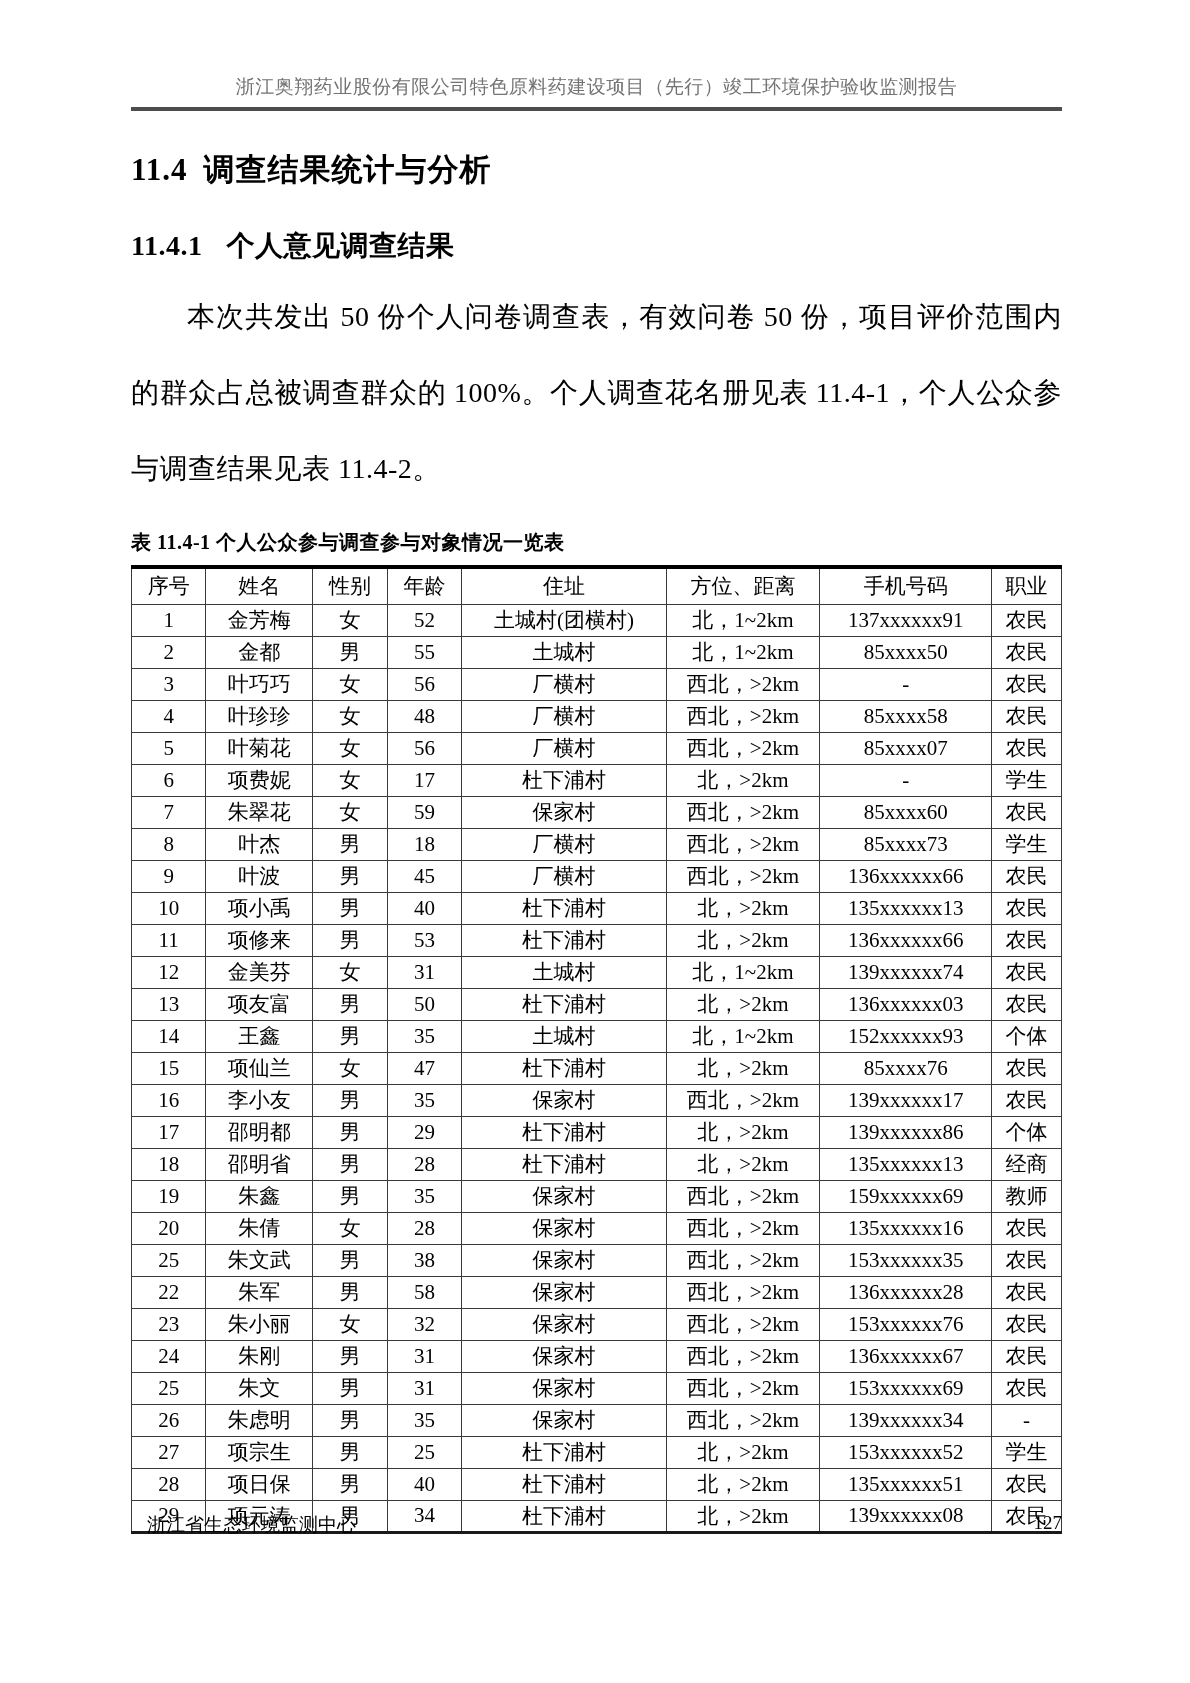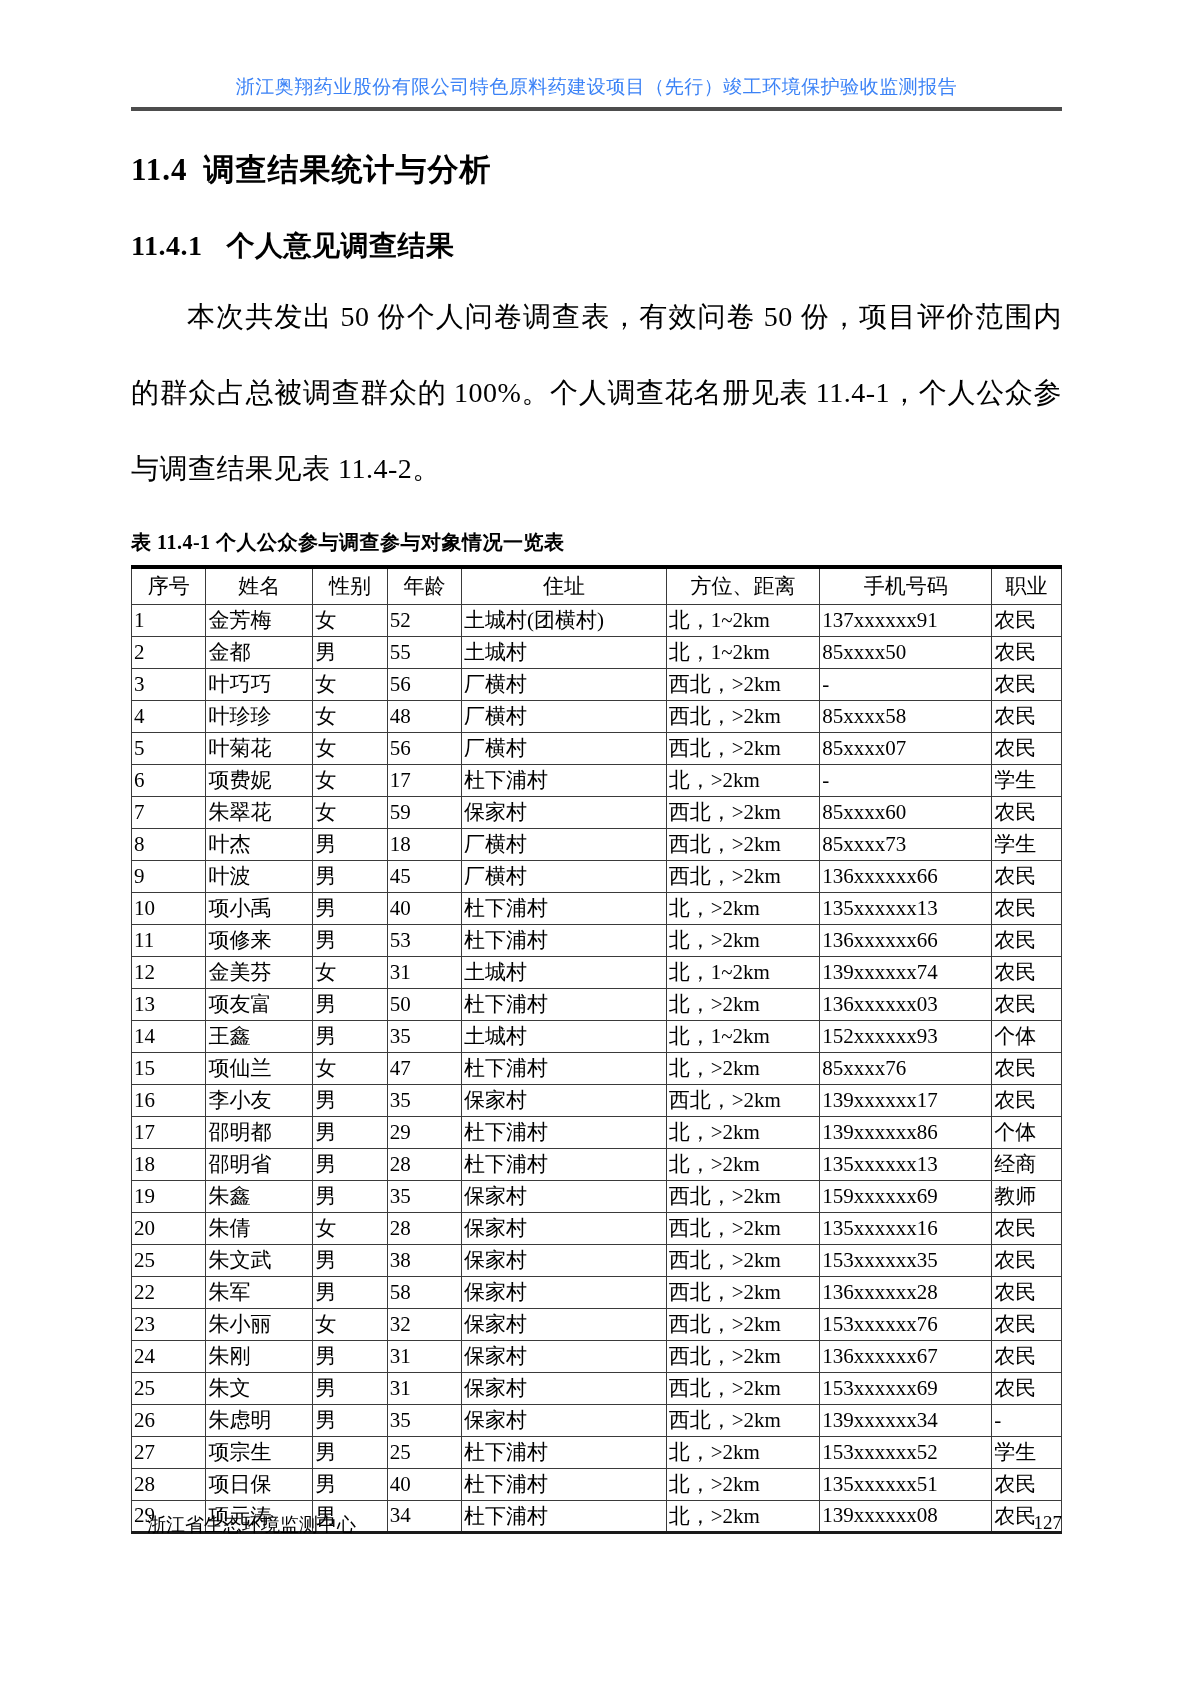--- a/index.html
+++ b/index.html
@@ -16,21 +16,21 @@
   .content {
     position: absolute;
     left: 131px;
     right: 128px;
     top: 0;
   }
   .page-header-title {
     padding-top: 74px;
     text-align: center;
     font-size: 19px;
-    color: #3b82f6;
+    color: #737373;
     letter-spacing: 0.5px;
   }
   .header-rule {
     margin-top: 7px;
     height: 4px;
     background: #4d4d4d;
     border: none;
   }
   .h1 {
     margin-top: 38px;
@@ -60,20 +60,21 @@
     font-size: 20px;
     font-weight: bold;
     letter-spacing: 0.5px;
   }
   table.survey-table {
     margin-top: 9px;
     width: 100%;
     border-collapse: collapse;
     table-layout: fixed;
     font-size: 21px;
+    text-align: center;
   }
   table.survey-table { border-top: 4px solid #000; border-bottom: 3px solid #1a1a1a; }
   table.survey-table th, table.survey-table td {
     border: 1px solid #3a3a3a;
     font-weight: normal;
     padding: 0 2px;
     overflow: hidden;
     white-space: nowrap;
   }
   table.survey-table th { height: 37px; }

